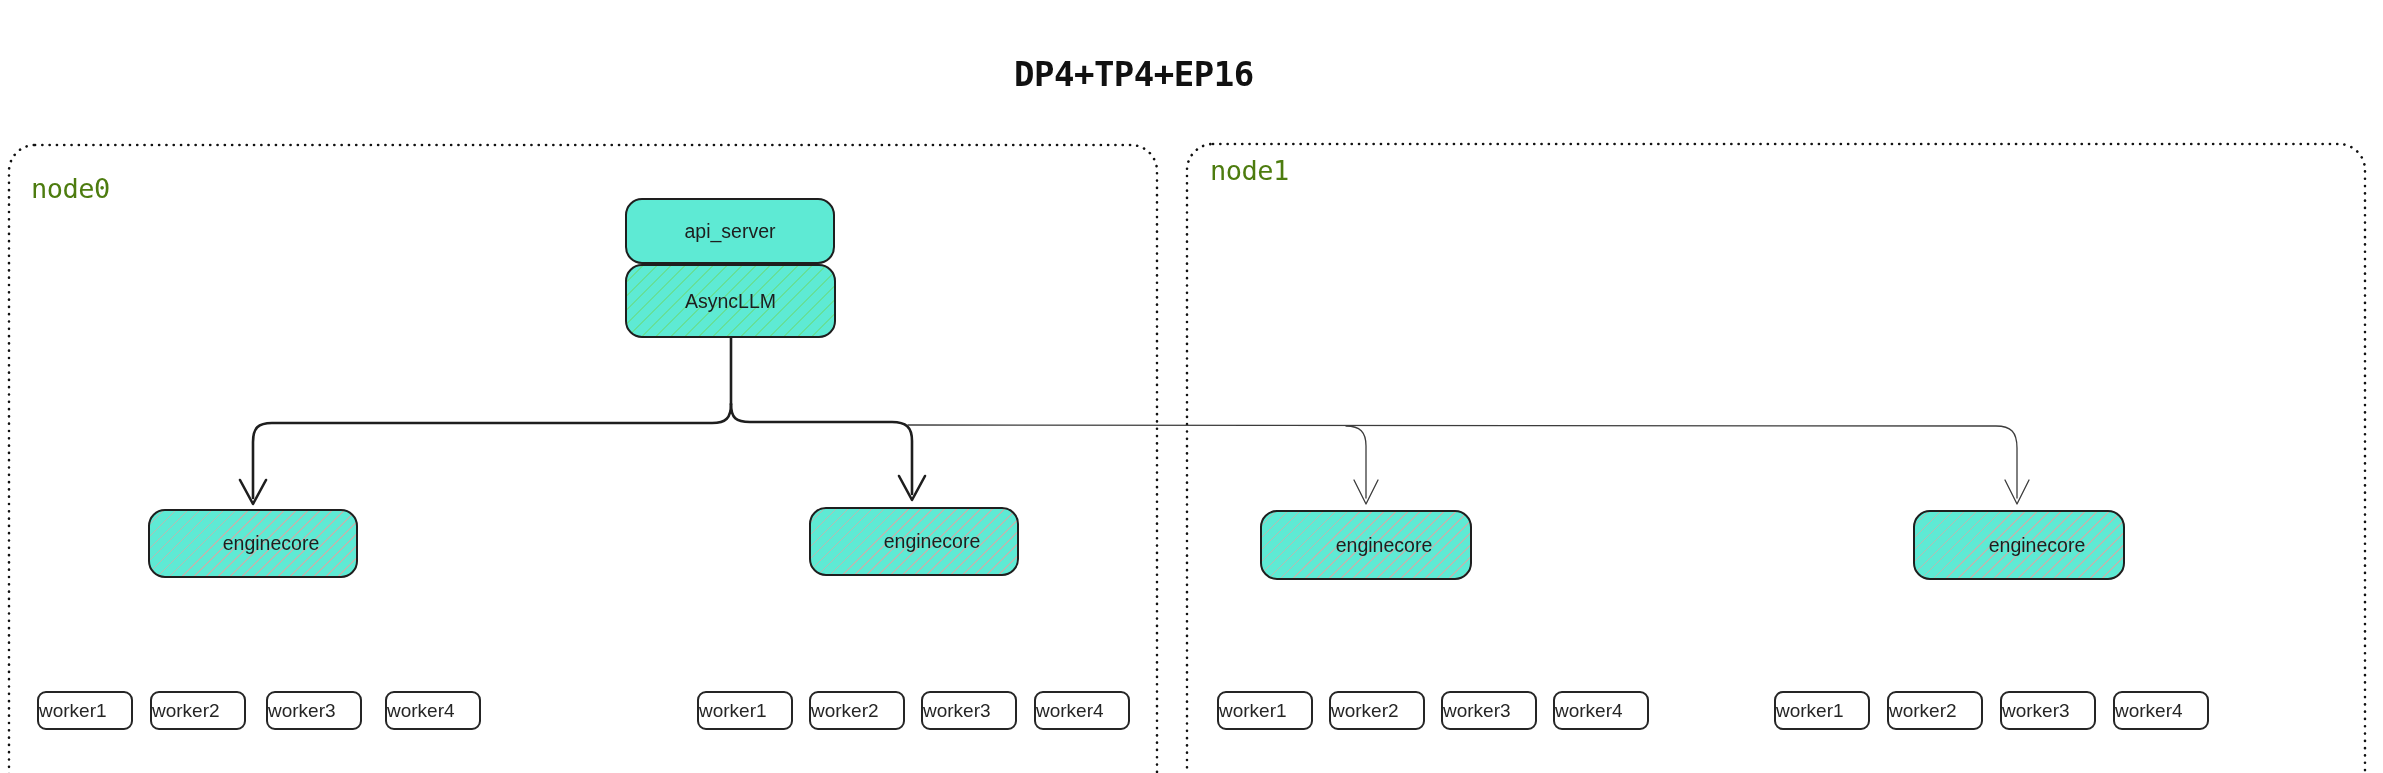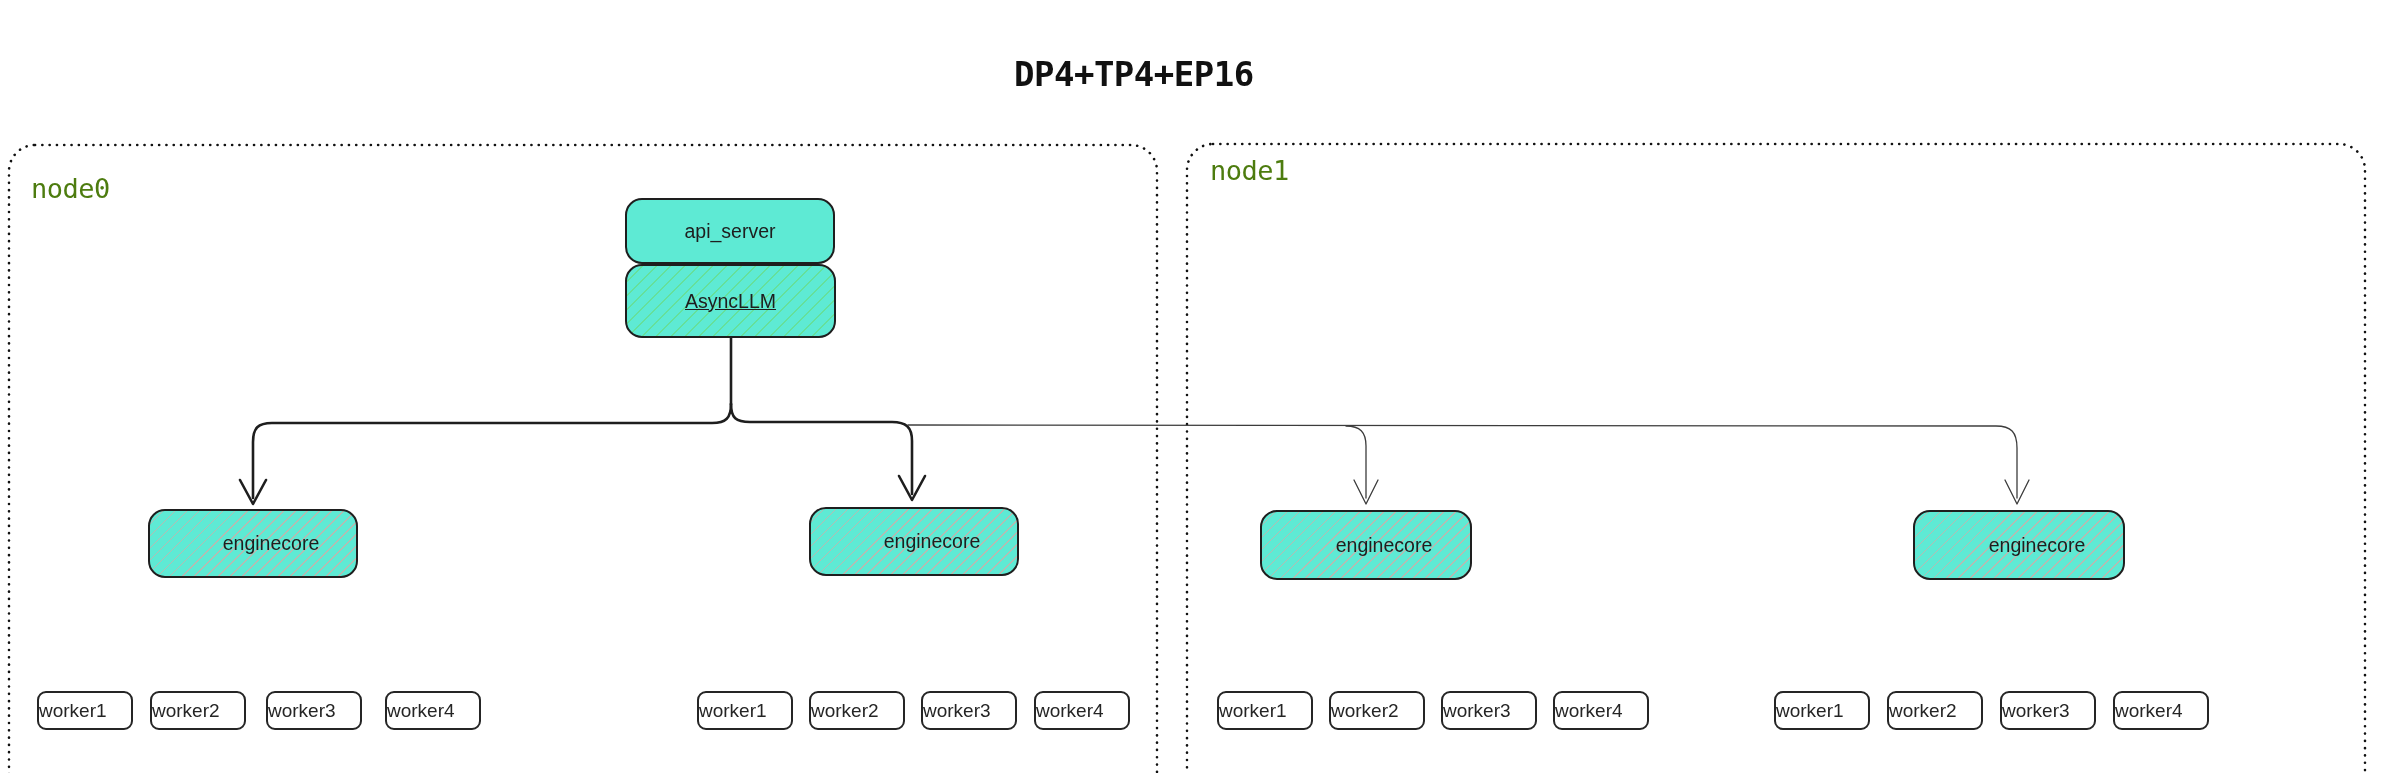--- a/index.html
+++ b/index.html
@@ -78,21 +78,21 @@
     <div class="abs node-label" style="left:22px; top:28px;">node0</div>
   </div>
 
   <div class="abs node-container" style="left:1187px; top:96px; width:1178px; height:653px;">
     <div class="abs node-label" style="left:23px; top:11px;">node1</div>
   </div>
 
   <div class="box" style="left:625px; top:150px; width:210px; height:66px;">
     <span>api_server</span>
   </div>
-  <div class="box hatch-green" style="left:625px; top:216px; width:211px; height:74px;text-decoration:underline;">
+  <div class="box hatch-green" style="left:625px; top:216px; width:211px; height:74px;">
     <span>AsyncLLM</span>
   </div>
 
   <div class="box hatch-red" style="left:148px; top:461px; width:210px; height:69px;">
     <span>enginecore</span>
   </div>
   <div class="box hatch-red" style="left:809px; top:459px; width:210px; height:69px;">
     <span>enginecore</span>
   </div>
   <div class="box hatch-red" style="left:1260px; top:462px; width:212px; height:70px;">

